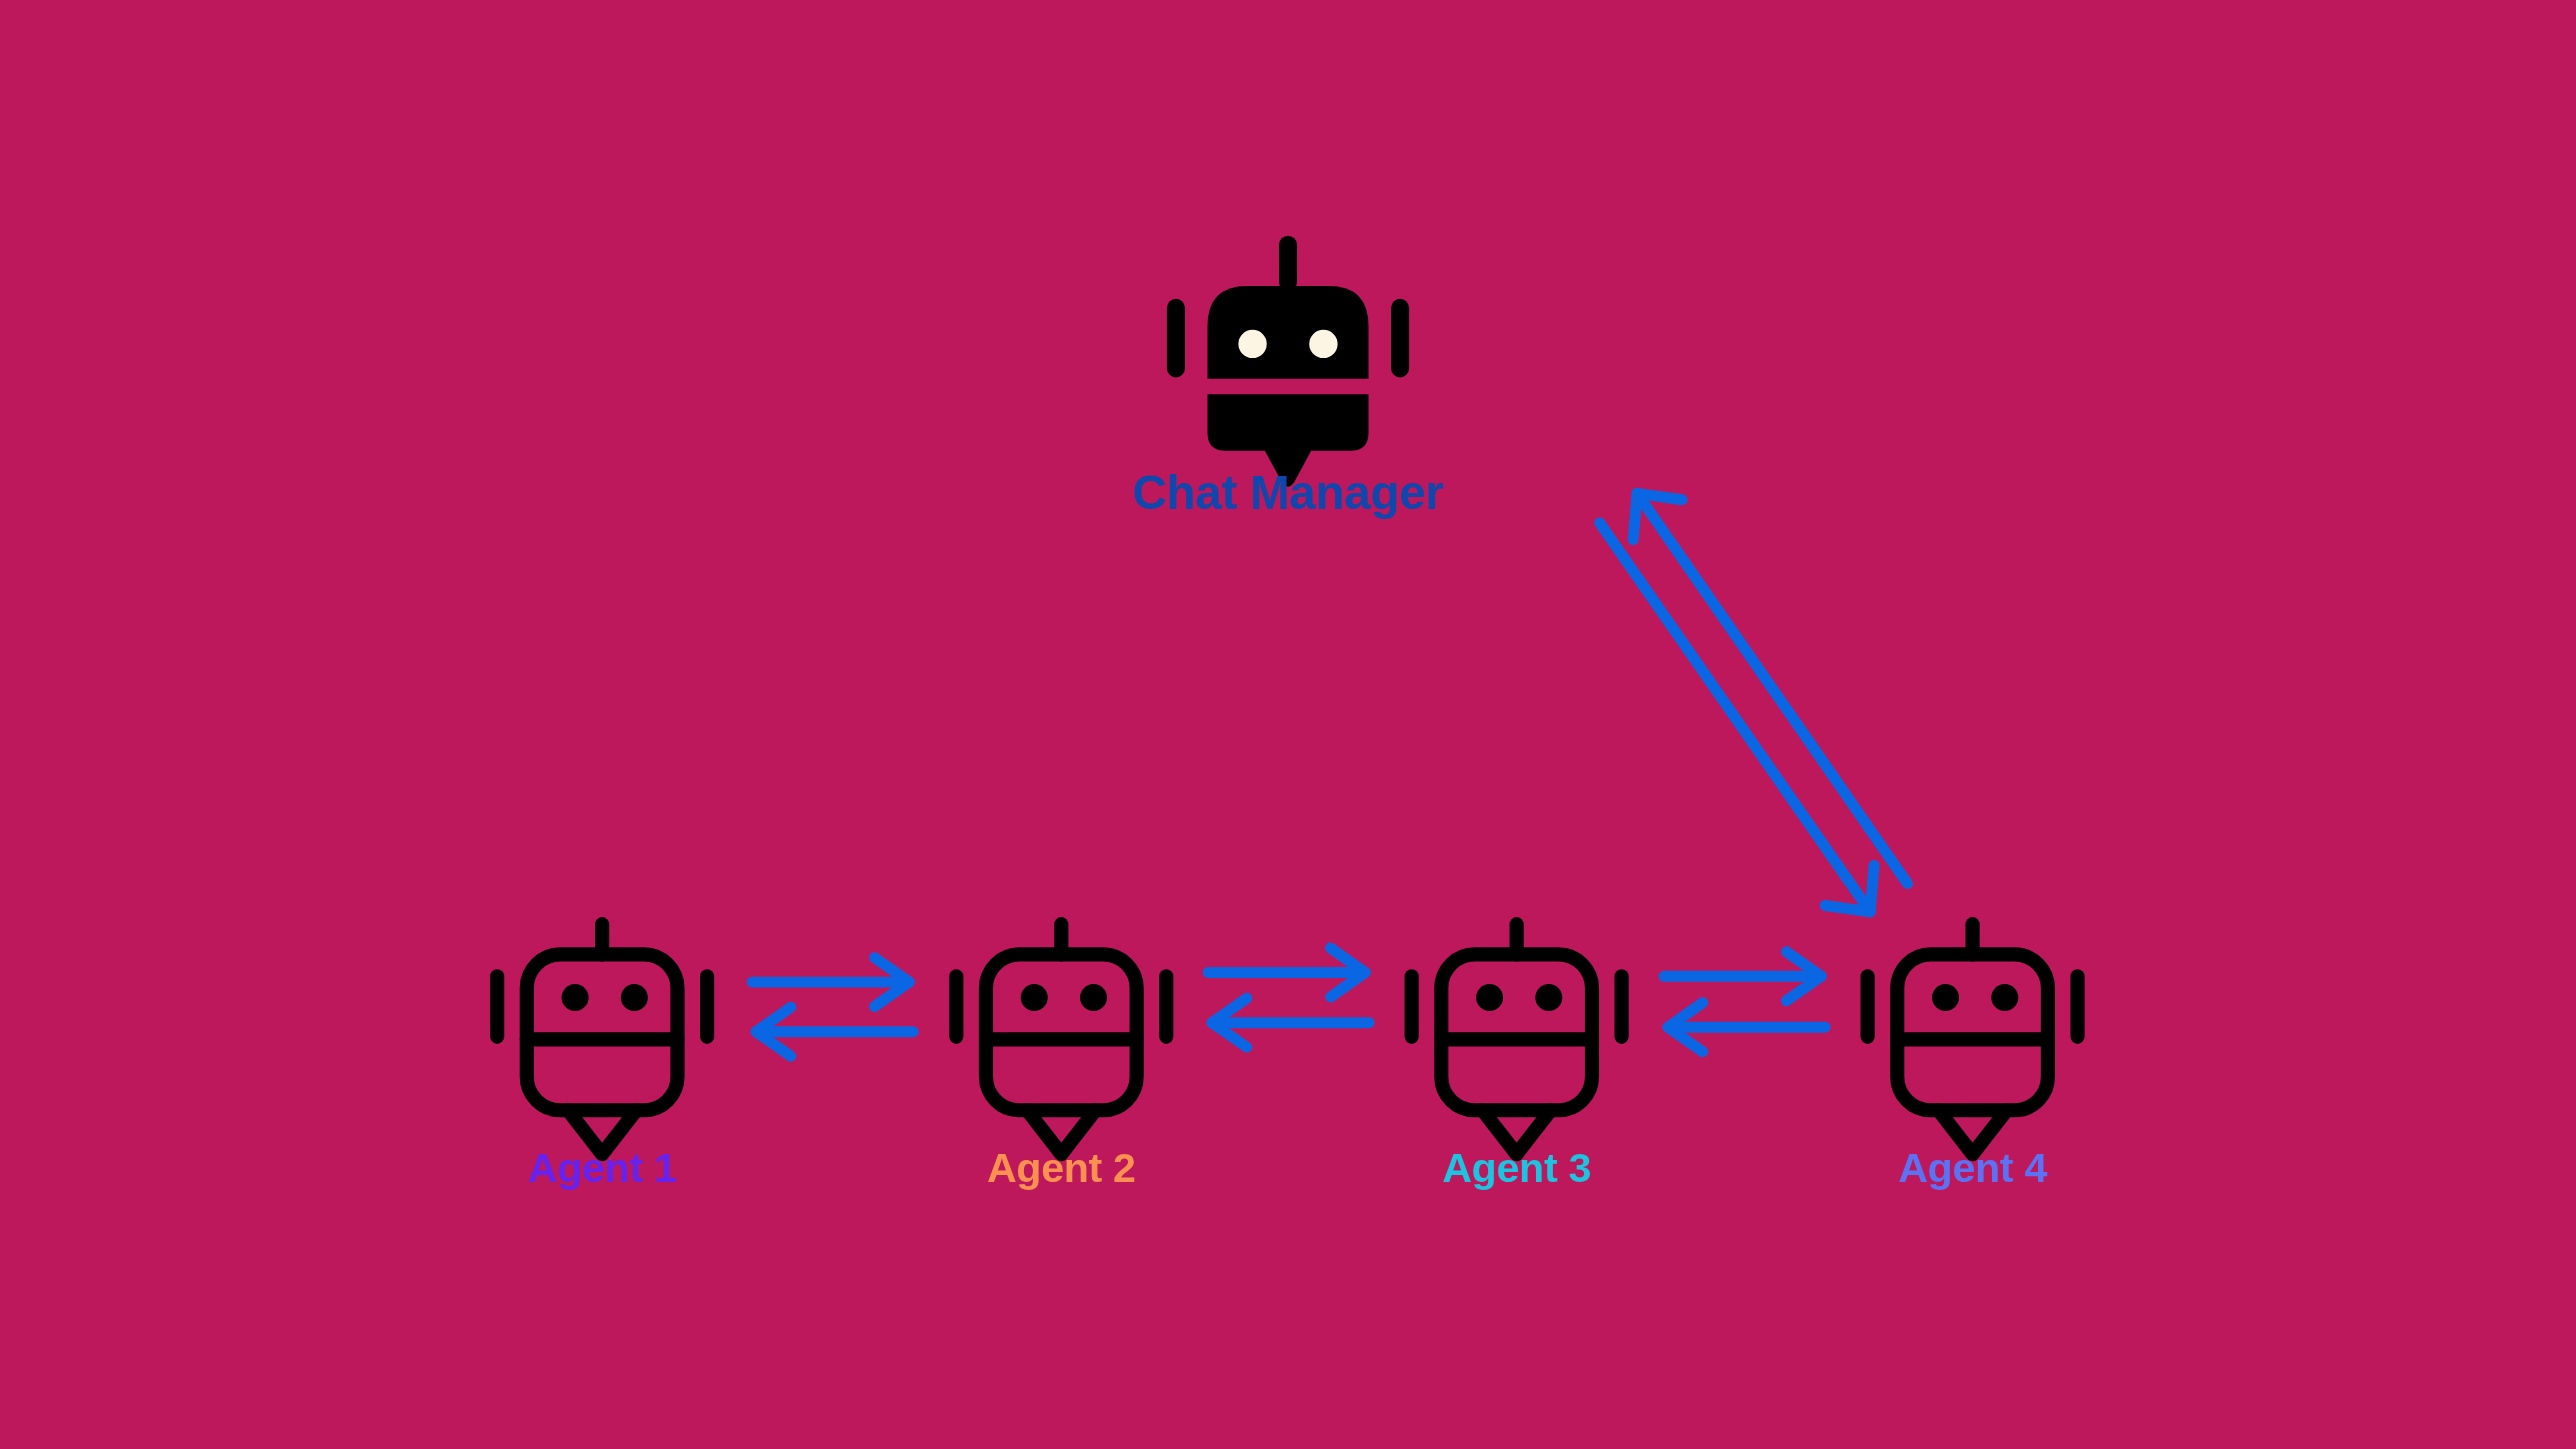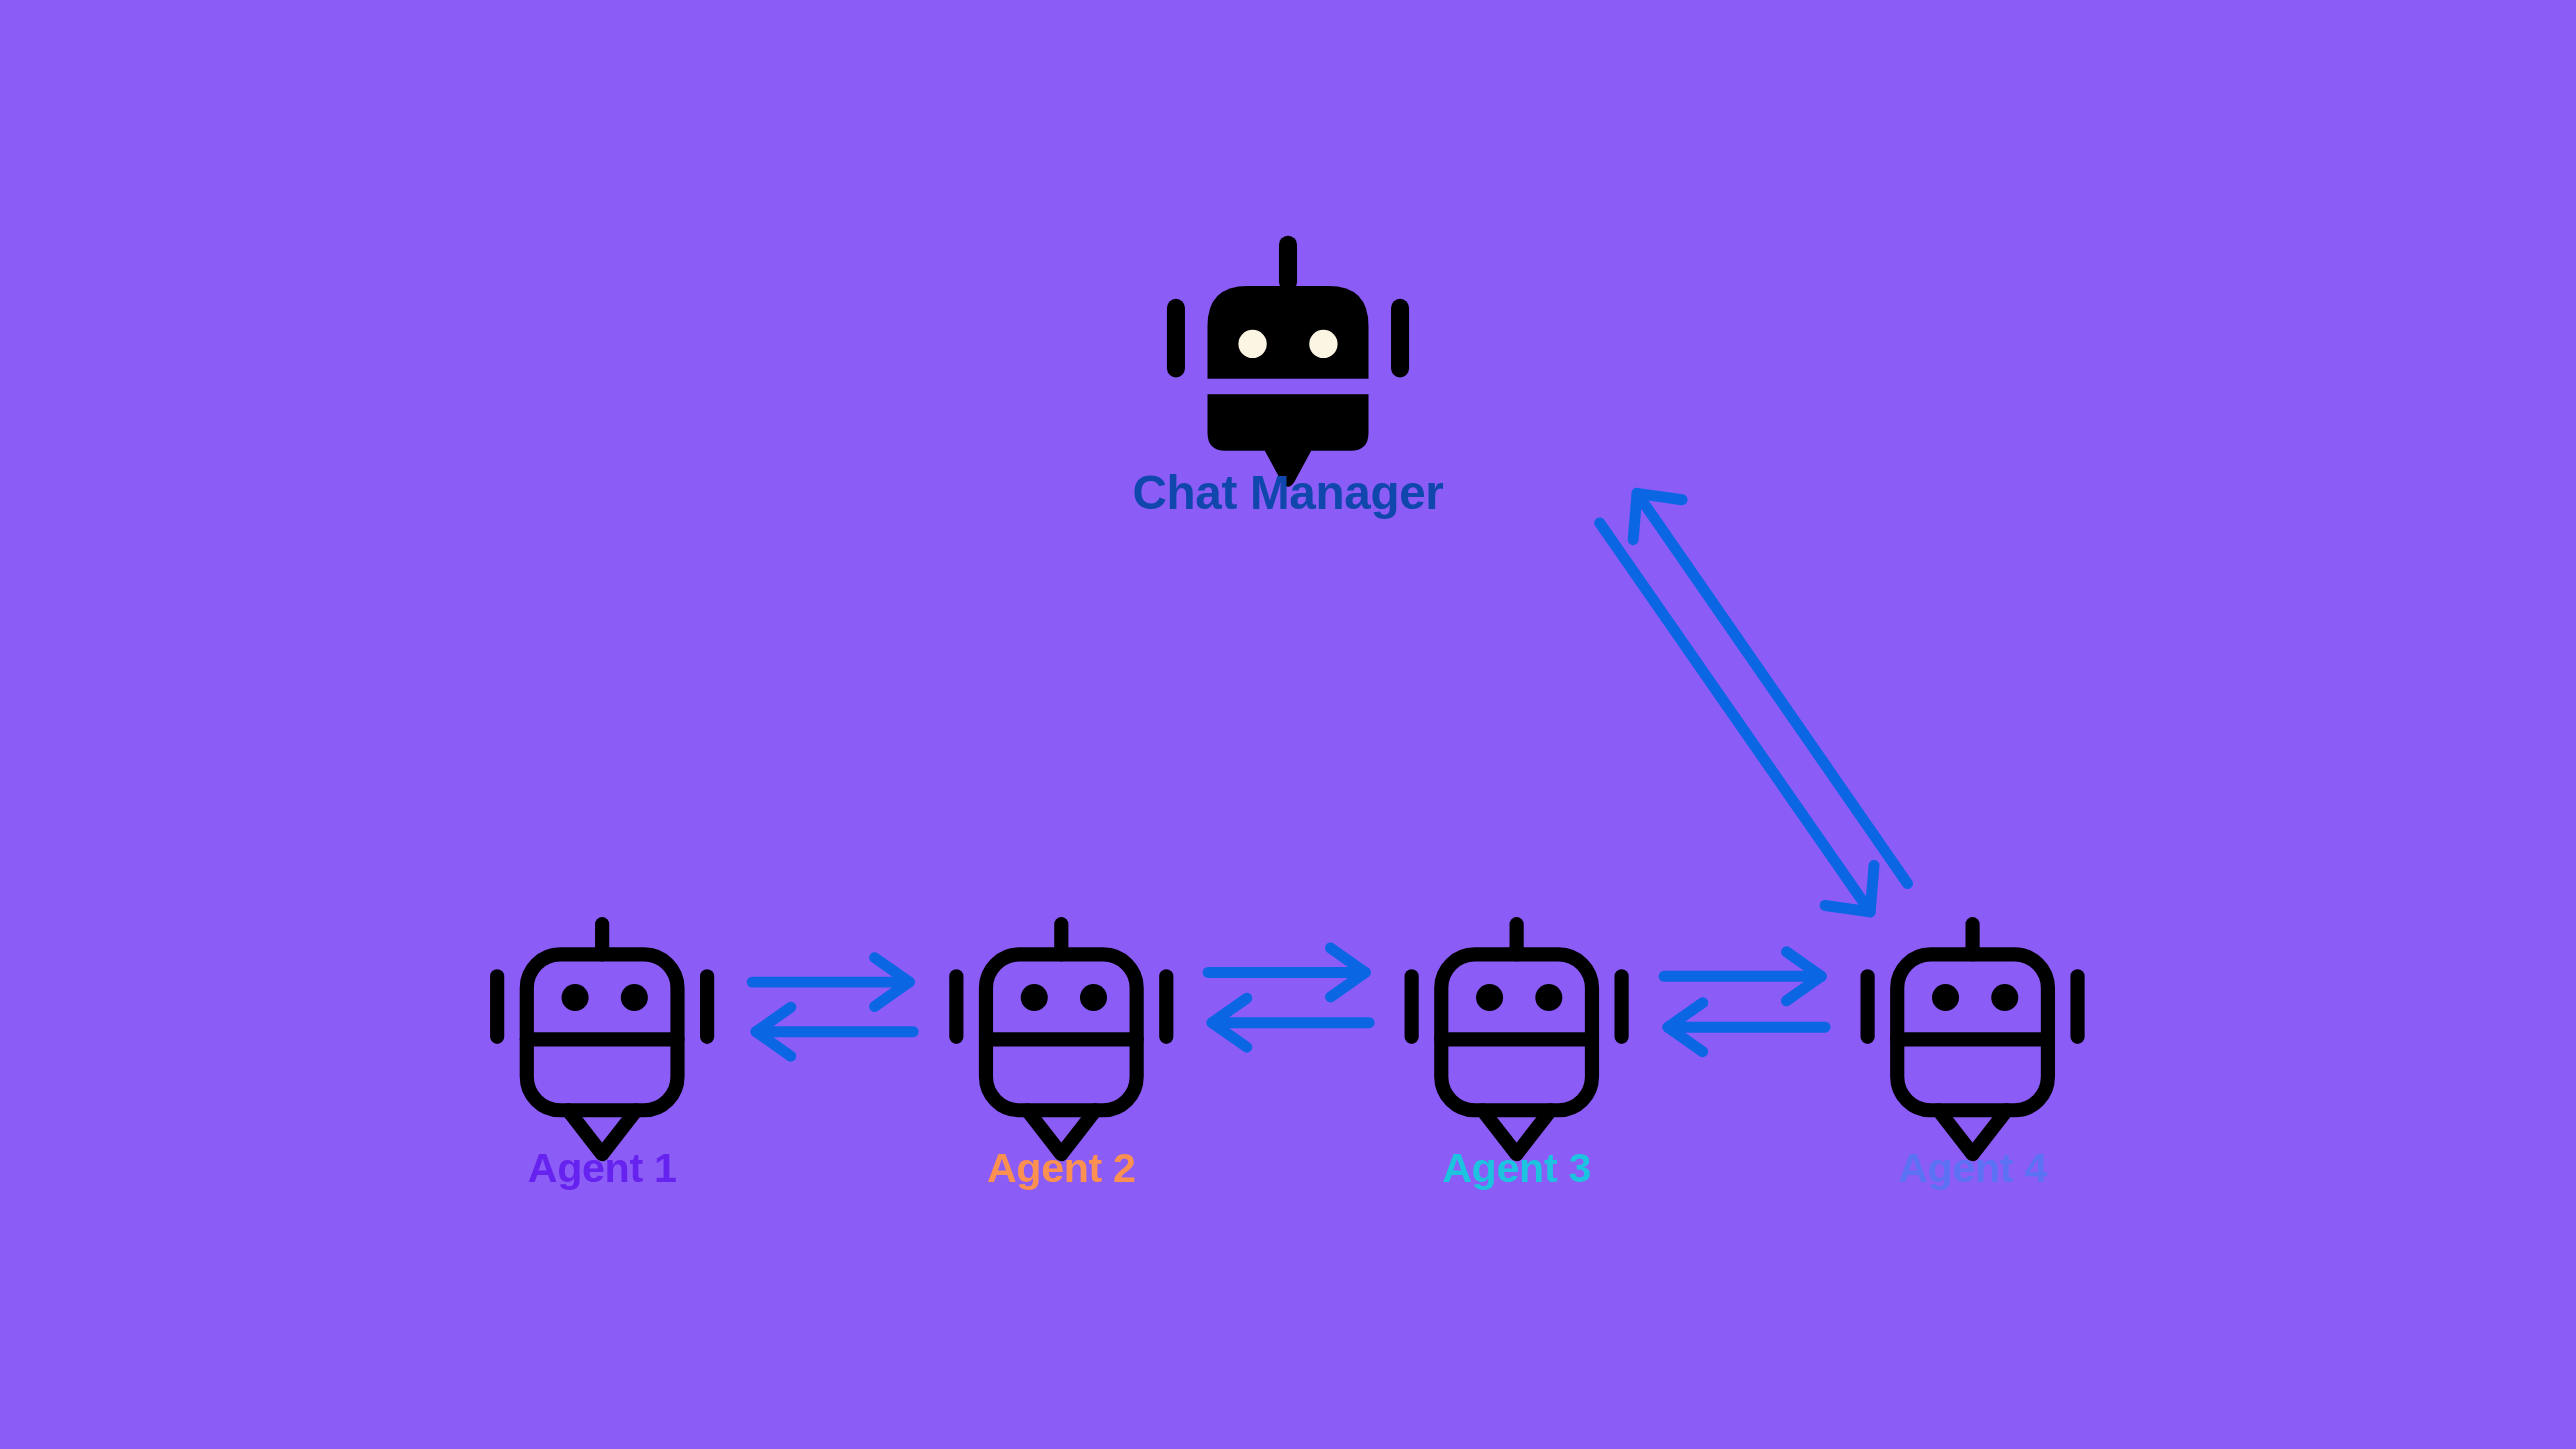--- a/index.html
+++ b/index.html
@@ -11,21 +11,21 @@
   body {
     width: 2576px;
     height: 1449px;
     overflow: hidden;
     font-family: "Liberation Sans", sans-serif;
   }
   #canvas {
     position: relative;
     width: 2576px;
     height: 1449px;
-    background: #8b5cf6;
+    background: #be185d;
   }
   #diagram-svg {
     position: absolute;
     left: 0;
     top: 0;
     width: 2576px;
     height: 1449px;
     display: block;
   }
   .node-label {

